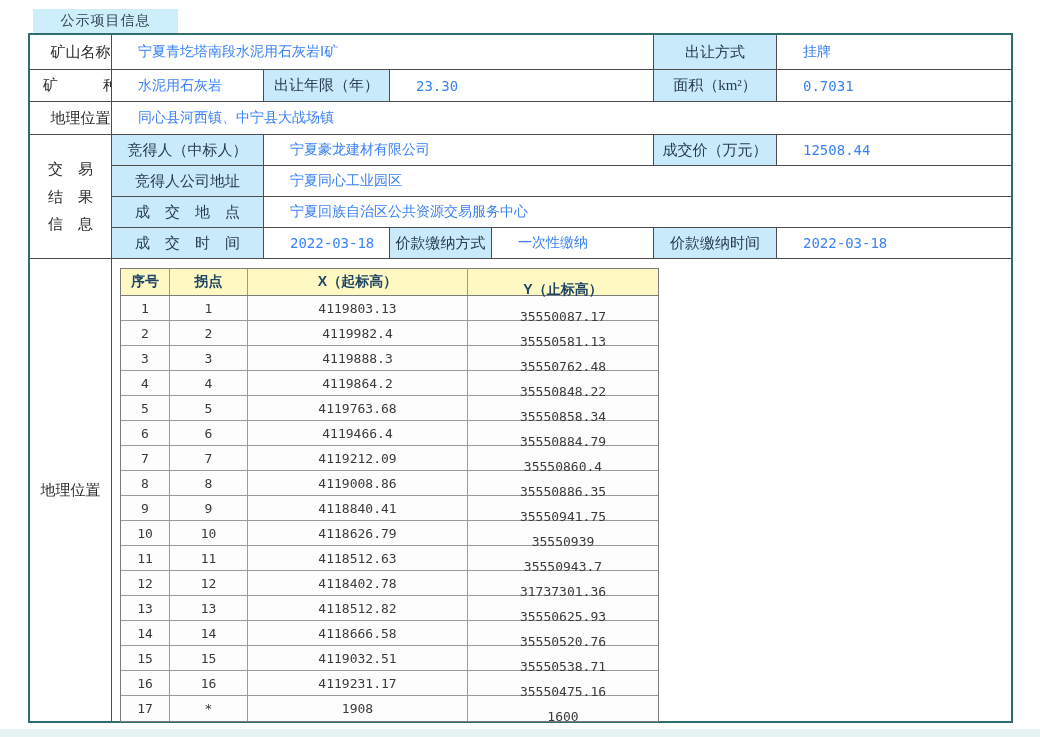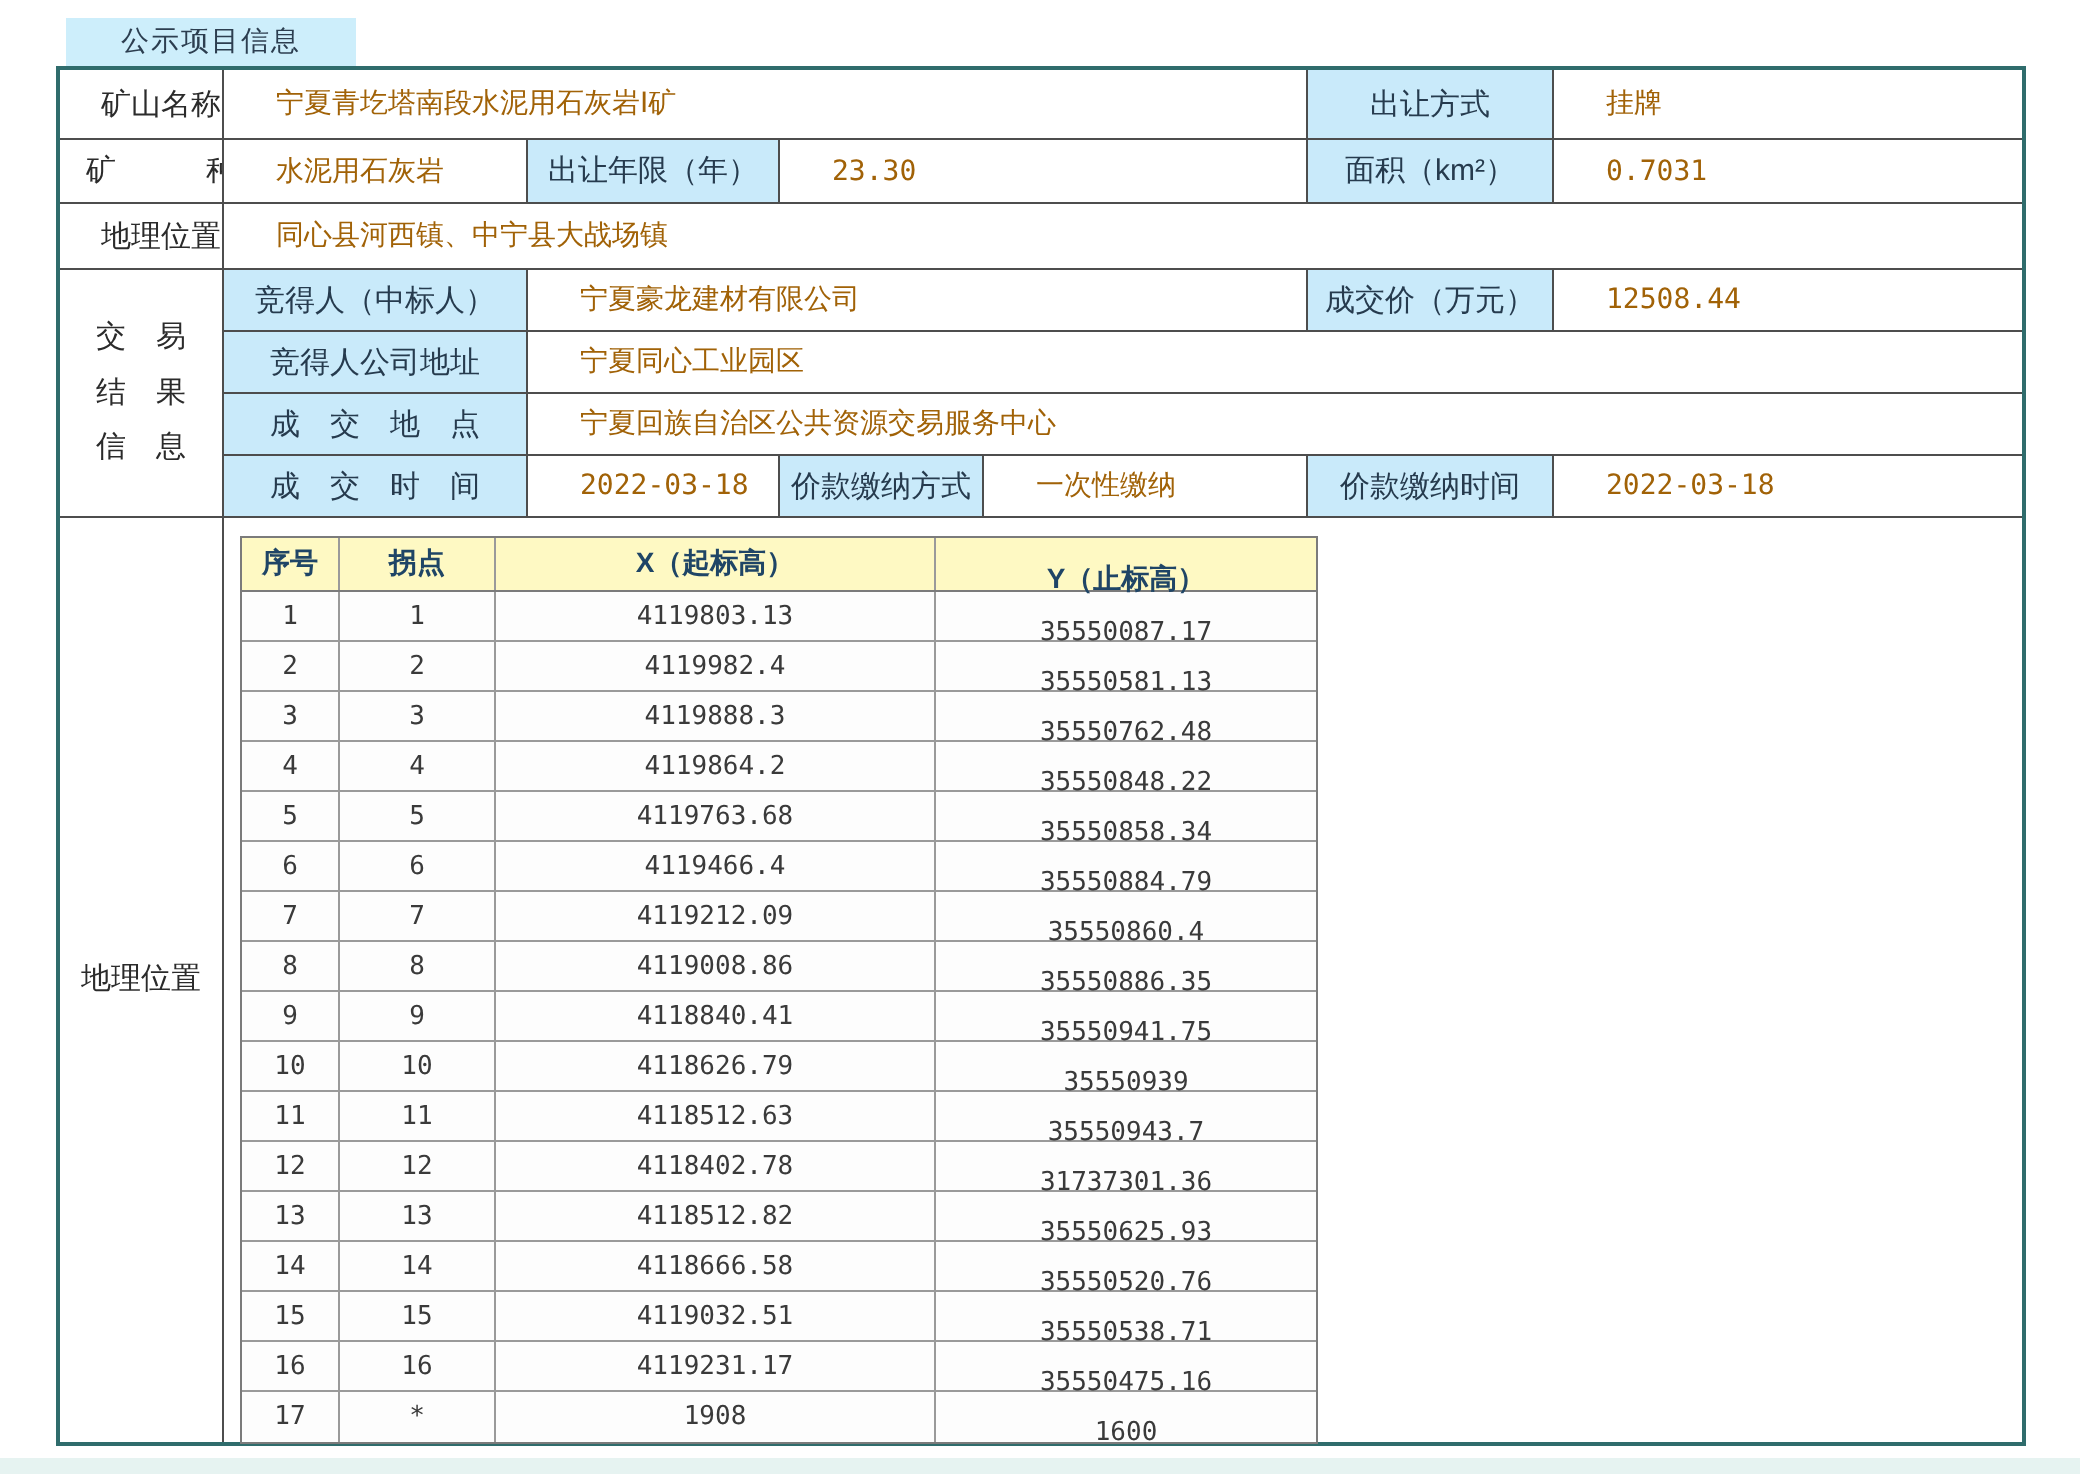--- a/index.html
+++ b/index.html
@@ -15,24 +15,24 @@
 
   
   .table { position:absolute; left:28px; top:33px; width:985px; height:690px;
            border:2px solid #2f6c6c; background:#fff; display:flex; flex-direction:column; }
   .row { display:flex; border-bottom:1px solid #4d4d4d; flex:0 0 auto; }
   .cell { border-right:1px solid #4d4d4d; display:flex; align-items:center;
           font-size:14px; overflow:hidden; white-space:nowrap; }
   .cell.end { border-right:none; }
   .lab  { justify-content:center; font-size:15px; color:#2b2b2b; }
   .blue { background:#c9eafa; justify-content:center; font-size:15px; color:#263b4e; }
-  .val  { padding-left:26px; color:#a16207;text-align:center; }
+  .val  { padding-left:26px; color:#3b82f6;text-align:center; }
   .num  { font-family:"DejaVu Sans Mono",monospace; font-size:14px; }
   .w0{width:82px;padding-left:20px;} .w1{width:152px;} .w2{width:126px;} .w3{width:102px;}
-  .w4{width:162px;} .w5{width:123px;} .wA{width:542px;} .wB{width:390px;}
+  .w4{width:162px;} .w5{width:123px;font-family:Liberation Serif, serif;} .wA{width:542px;} .wB{width:390px;}
   .w34{width:264px;} .fx{flex:1;}
 
   
   .group { display:flex; border-bottom:1px solid #4d4d4d; flex:0 0 auto; }
   .group-label { width:82px; border-right:1px solid #4d4d4d; display:flex;
                  align-items:center; justify-content:center; text-align:center;
                  font-size:15px; color:#2b2b2b; white-space:pre-line; line-height:1.85; }
   .group-body { flex:1; display:flex; flex-direction:column; }
   .group-body .row:last-child { border-bottom:none; }
   .region { flex:1 1 auto; border-bottom:none; }

